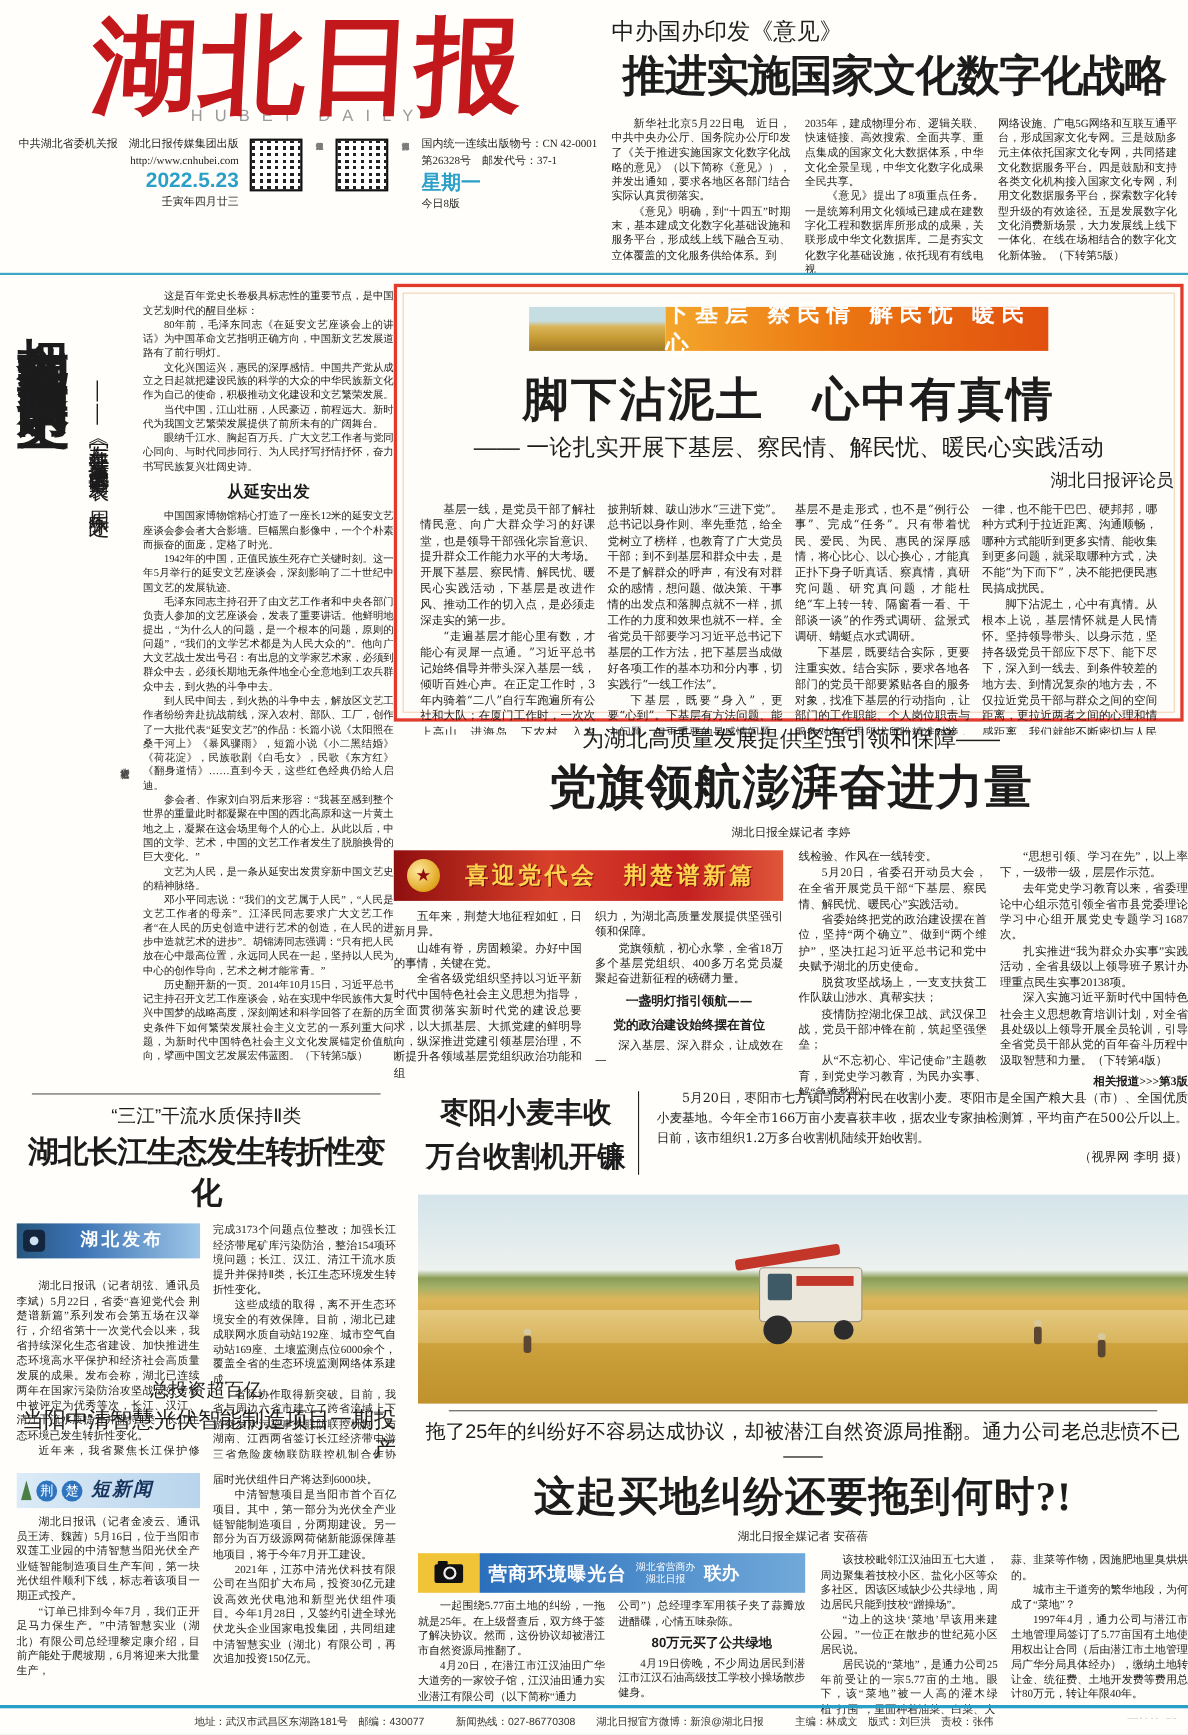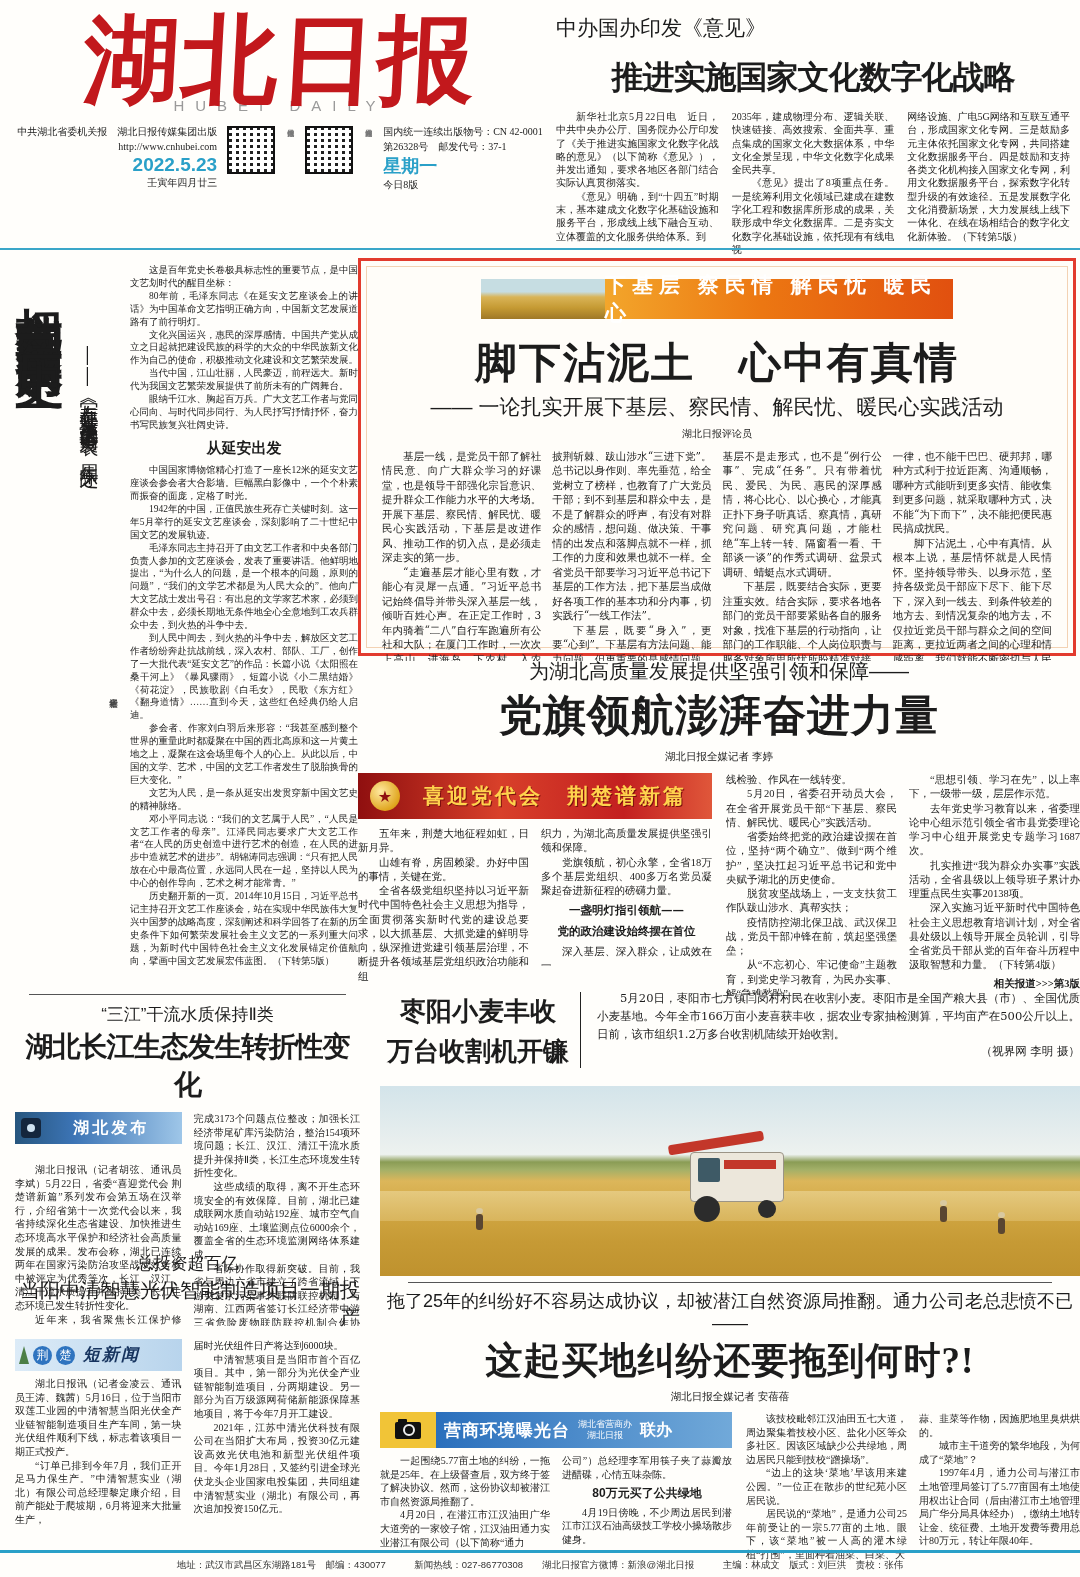--- a/index.html
+++ b/index.html
@@ -27,35 +27,35 @@
   .qr-label{writing-mode:vertical-rl;font-size:7px;color:#777;height:48px;}
   .mh-issue{font-size:10px;line-height:1.5;color:#222;}
   .mh-week{color:#2aa0c8;font-weight:bold;font-size:18px;font-family:"Liberation Sans",sans-serif;}
   .mh-pages{font-size:10px;}
 
   .rule-teal{left:0;top:248px;width:1080px;height:2px;background:#3aa6c8;}
 
   
   .top-art{left:556px;top:14px;width:514px;height:228px;}
   .ta-kicker{font-size:21px;text-align:left;font-family:"Liberation Sans",sans-serif;}
-  .ta-title{font-size:32px;font-weight:bold;text-align:center;margin-top:14px;letter-spacing:-1px;}
+  .ta-title{font-size:39px;font-weight:bold;text-align:center;margin-top:0;letter-spacing:-1px;}
   .ta-cols{display:flex;gap:13px;margin-top:10px;height:148px;}
   .ta-cols .col{flex:1;font-size:10px;line-height:1.33;}
 
   
   .op-box{left:358px;top:258px;width:712px;height:392px;border:3px solid #e23b2e;background:#fffdf9;}
   .op-inner{position:absolute;inset:5px;border:1px solid #f3d2b4;}
   .op-banner{display:flex;width:472px;height:40px;margin:12px auto 16px;}
   .op-banner-field{width:124px;background:linear-gradient(180deg,#c6dde2 0 32%,#d9b457 45%,#c59a33 72%,#9f7827 100%);}
   .op-banner-text{flex:1;display:flex;align-items:center;justify-content:center;
       background:linear-gradient(90deg,#f3a62b,#ec7712 45%,#e1500f);
       color:#fff;font-weight:bold;font-size:21px;letter-spacing:6px;font-family:"Liberation Sans",sans-serif;}
   .op-title{font-size:42px;font-weight:bold;text-align:center;margin-top:6px;letter-spacing:2px;}
   .op-sub{font-size:21px;text-align:center;font-family:"Liberation Sans",sans-serif;margin-top:2px;}
-  .op-byline{font-size:10px;text-align:center;margin-top:6px;font-family:"Liberation Sans",sans-serif;}
+  .op-byline{font-size:16px;text-align:right;margin-top:6px;font-family:"Liberation Sans",sans-serif;}
   .op-cols{display:flex;gap:11px;padding:8px 15px 0;height:212px;}
   .op-cols .col{flex:1;font-size:10.5px;line-height:1.38;font-family:"DejaVu Serif",serif;}
 
   
   .party{left:358px;top:658px;width:722px;height:320px;}
   .pa-kicker{font-size:20px;text-align:center;font-family:"Liberation Sans",sans-serif;}
   .pa-title{font-size:43px;font-weight:bold;text-align:center;font-family:"Liberation Sans",sans-serif;
             letter-spacing:1px;margin-top:2px;}
   .pa-byline{font-size:10.5px;text-align:center;margin-top:5px;font-family:"Liberation Sans",sans-serif;}
   .pa-grid{display:flex;gap:14px;margin-top:9px;}

